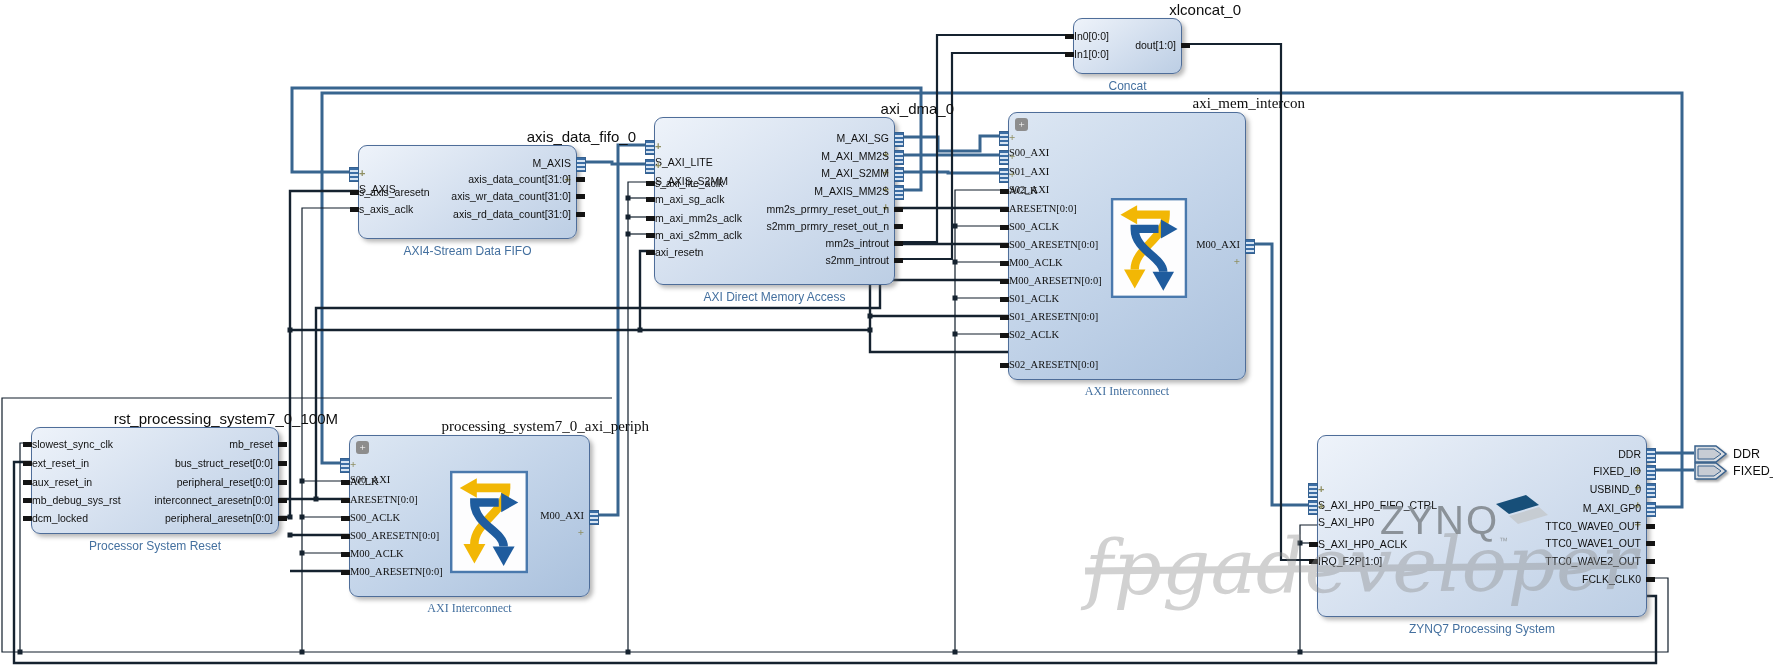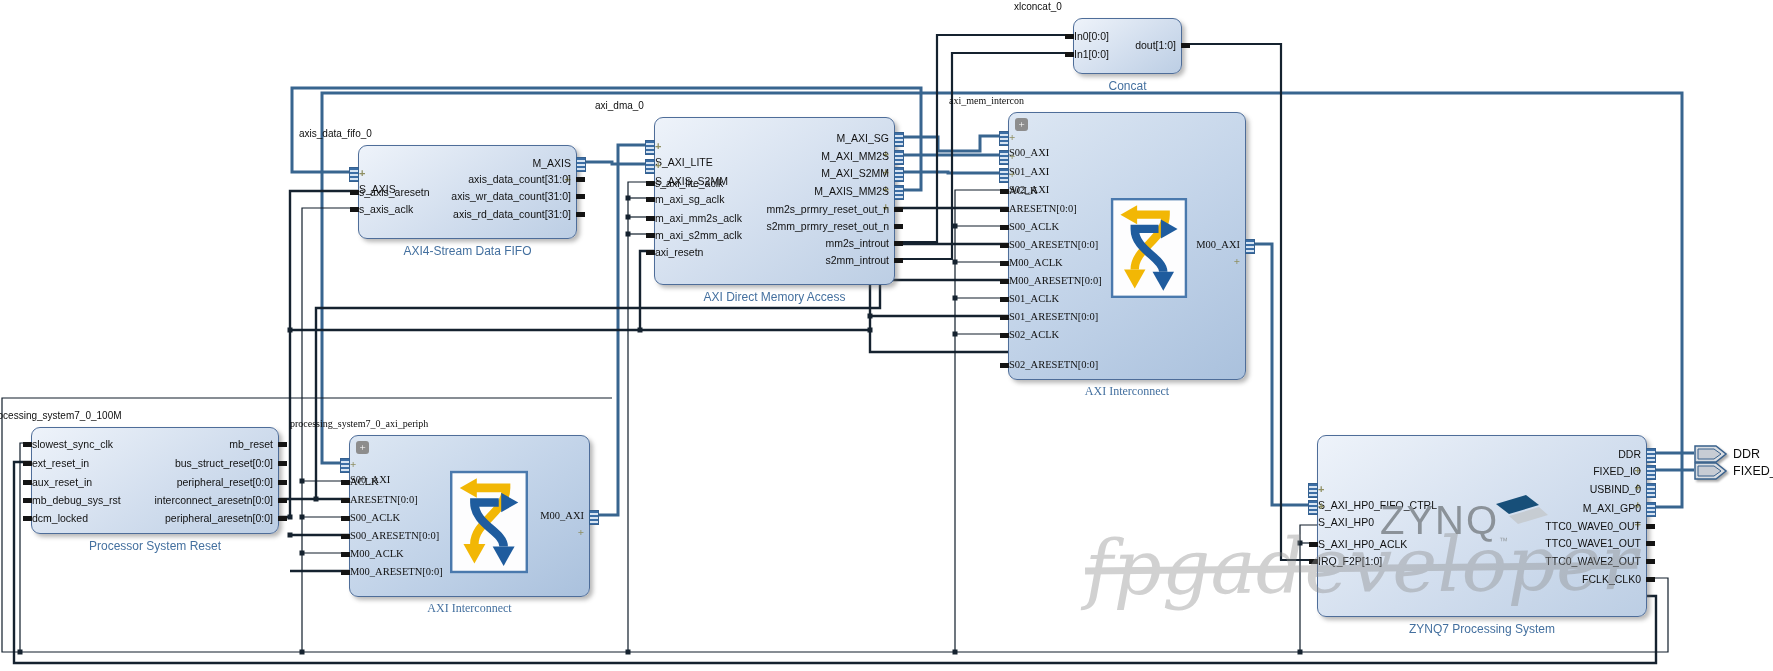--- a/index.html
+++ b/index.html
@@ -8,22 +8,22 @@
   #wires-svg{position:absolute;left:0;top:0;z-index:1;}
   .wire-interface{stroke:#38658f;stroke-width:3;fill:none;}
   .wire-bus{stroke:#15222f;stroke-width:2.2;fill:none;}
   .wire-reset{stroke:#15222f;stroke-width:2.4;fill:none;}
   .wire-clock{stroke:#101d2a;stroke-width:1.2;fill:none;}
   .junction{fill:#15222f;}
   .block{position:absolute;z-index:2;border:1px solid #4e6d99;border-radius:9px;
          background:linear-gradient(145deg,#eef3fa 0%,#d2deee 55%,#bccee4 100%);
          box-shadow:3px 3px 4px rgba(100,100,100,.45);}
   .block.medium{background:linear-gradient(145deg,#dde7f3 0%,#c3d4e9 50%,#aac1dd 100%);font-family:Liberation Serif, serif;}
-  .block-title{position:absolute;left:-60px;right:-60px;top:-18px;text-align:left;
-               font-size:10px;color:#0d0d0d;white-space:nowrap;}
+  .block-title{position:absolute;left:-60px;right:-60px;top:-18px;text-align:right;
+               font-size:15px;color:#0d0d0d;white-space:nowrap;}
   .block-label{position:absolute;left:-60px;right:-60px;bottom:-20px;text-align:center;
                font-size:12px;color:#44709f;white-space:nowrap;}
   .port{position:absolute;left:0;width:100%;height:16px;line-height:16px;
         font-size:10.5px;color:#111;white-space:nowrap;}
   .port.left{text-align:left;box-sizing:border-box;}
   .port.right{text-align:right;padding-right:5px;box-sizing:border-box;}
   .nub{position:absolute;width:9px;height:5px;background:#141414;top:6px;}
   .nub.left{left:-9px;} .nub.right{right:-9px;}
   .ifc{position:absolute;width:8px;height:13px;top:2px;border:1px solid #35608f;
        background:repeating-linear-gradient(to bottom,#3c6ea5 0 2px,#d7e4f2 2px 4px);}

